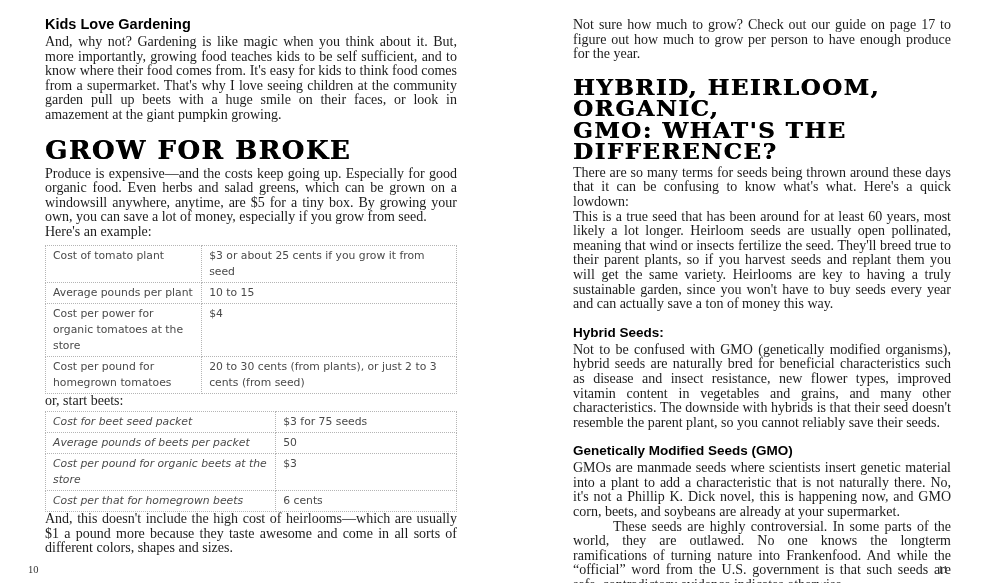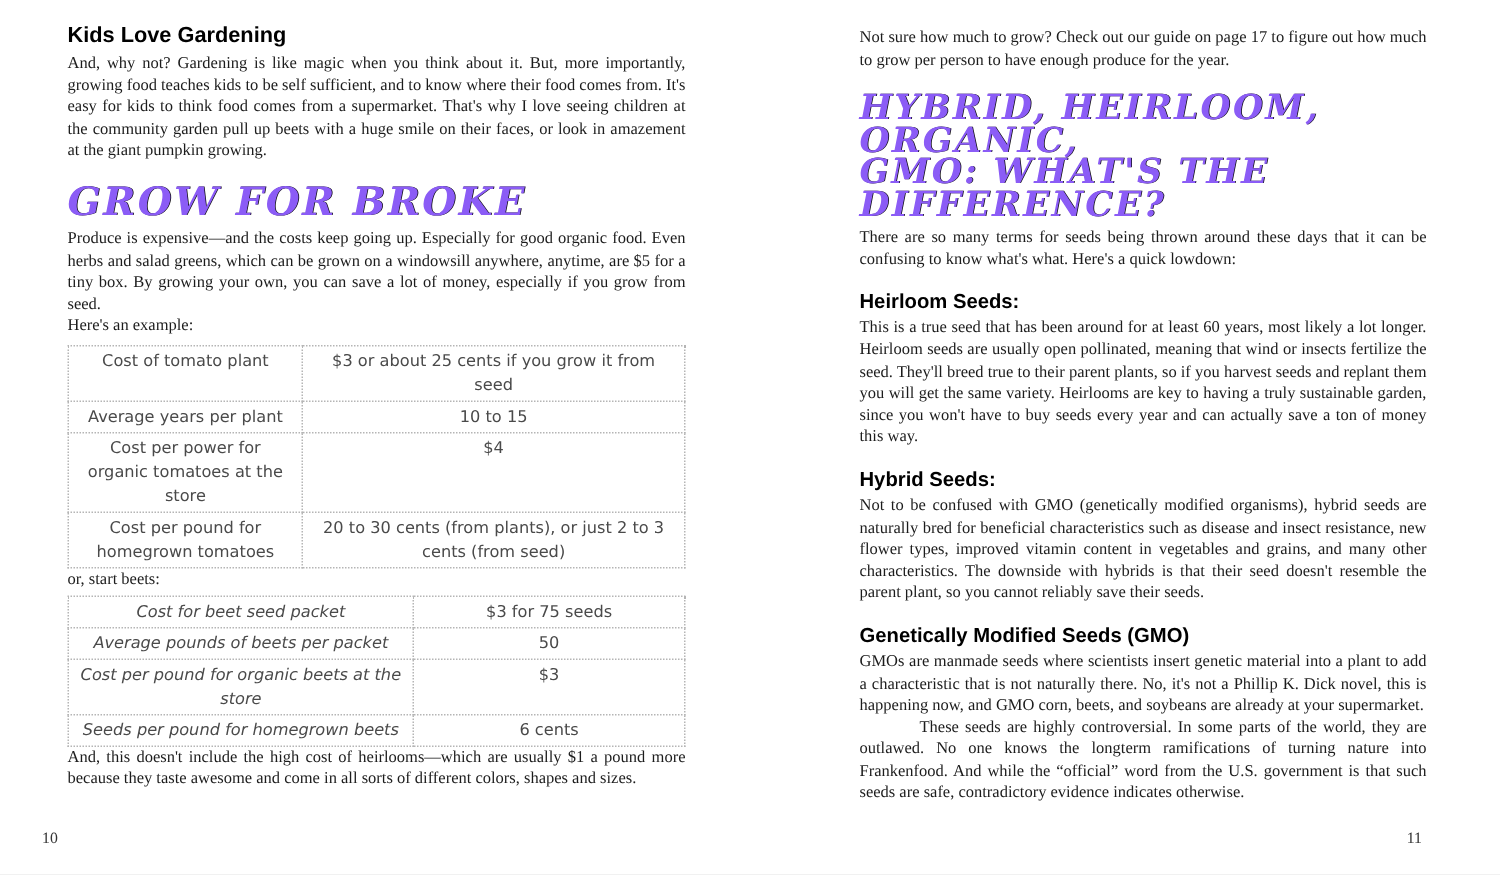--- a/index.html
+++ b/index.html
@@ -9,21 +9,21 @@
     background:#ffffff;
     overflow:hidden;
     font-family:"Liberation Serif","DejaVu Serif",serif;
     color:#1c1c1c;
   }
   .col{position:absolute;top:0;}
   .col-left{left:45px;width:412px;}
   .col-right{left:573px;width:378px;}
 
   p.body{
-    font-size:11px;
+    font-size:14px;
     line-height:14.6px;
     text-align:justify;
     margin:0;
   }
   p.indent{text-indent:40px;}
 
   h1.sans{
     font-family:"Liberation Sans","DejaVu Sans",sans-serif;
     font-size:14.5px;
     font-weight:bold;
@@ -37,23 +37,22 @@
     margin:13px 0 3px 0;
     color:#000;
   }
   h2.display{
     font-family:"DejaVu Serif","Liberation Serif",serif;
     font-weight:800;
     font-size:26px;
     line-height:25px;
     letter-spacing:1.5px;
     margin:15px 0 4px 0;
-    color:#8b5cf6;
+    color:#000000;
     text-shadow:0.5px 0 0 #0a0a0a;
-    font-style:italic;
   }
   h2.display-right{
     font-size:23px;
     line-height:21.5px;
     margin:14px 0 4px 0;
   }
 
   .label-line{margin-top:14px;}
   .beets-line{margin-top:9px;}
 
@@ -63,31 +62,30 @@
     margin-top:5px;
     font-family:"DejaVu Sans","Liberation Sans",sans-serif;
     font-size:10.8px;
     line-height:16px;
     color:#4a4a4a;
   }
   table.hand td{
     border:1.4px dotted #b5b5b5;
     padding:2px 7px 2px 7px;
     vertical-align:top;
-    text-align:center;
   }
   table.t1 td.c1{width:38%;}
   table.t2 td.c1{width:56%;font-style:italic;}
   table.t2{margin-top:3px;}
 
   .closing{margin-top:13px;}
 
   .pageno{
     position:absolute;
-    bottom:18px;
+    bottom:8px;
     font-size:10.5px;
     color:#333;
   }
   .pageno-left{left:28px;}
   .pageno-right{right:52px;text-align:right;}
 </style>
 </head>
 <body>
 
 <div class="spread">
@@ -100,21 +98,21 @@
     <p class="body">Produce is expensive—and the costs keep going up. Especially for good organic food. Even herbs and salad greens, which can be grown on a windowsill anywhere, anytime, are $5 for a tiny box. By growing your own, you can save a lot of money, especially if you grow from seed.</p>
     <p class="body label-line">Here's an example:</p>
 
     <table class="hand t1">
       <tbody>
         <tr>
           <td class="c1">Cost of tomato plant</td>
           <td>$3 or about 25 cents if you grow it from seed</td>
         </tr>
         <tr>
-          <td class="c1">Average years per plant</td>
+          <td class="c1">Average pounds per plant</td>
           <td>10 to 15</td>
         </tr>
         <tr>
           <td class="c1">Cost per power for organic tomatoes at the store</td>
           <td>$4</td>
         </tr>
         <tr>
           <td class="c1">Cost per pound for homegrown tomatoes</td>
           <td>20 to 30 cents (from plants), or just 2 to 3 cents (from seed)</td>
         </tr>
@@ -131,40 +129,39 @@
         </tr>
         <tr>
           <td class="c1">Average pounds of beets per packet</td>
           <td>50</td>
         </tr>
         <tr>
           <td class="c1">Cost per pound for organic beets at the store</td>
           <td>$3</td>
         </tr>
         <tr>
-          <td class="c1">Seeds per pound for homegrown beets</td>
+          <td class="c1">Cost per that for homegrown beets</td>
           <td>6 cents</td>
         </tr>
       </tbody>
     </table>
 
     <p class="body closing">And, this doesn't include the high cost of heirlooms—which are usually $1 a pound more because they taste awesome and come in all sorts of different colors, shapes and sizes.</p>
   </div>
 
   <div class="col col-right">
     <p class="body" style="margin-top:18px;">Not sure how much to grow? Check out our guide on page 17 to figure out how much to grow per person to have enough produce for the year.</p>
 
     <h2 class="display display-right">
       <span>HYBRID, HEIRLOOM, ORGANIC,</span><br>
       <span>GMO: WHAT'S THE DIFFERENCE?</span>
     </h2>
 
     <p class="body">There are so many terms for seeds being thrown around these days that it can be confusing to know what's what. Here's a quick lowdown:</p>
 
-    <h3 class="sans">Heirloom Seeds:</h3>
     <p class="body">This is a true seed that has been around for at least 60 years, most likely a lot longer. Heirloom seeds are usually open pollinated, meaning that wind or insects fertilize the seed. They'll breed true to their parent plants, so if you harvest seeds and replant them you will get the same variety. Heirlooms are key to having a truly sustainable garden, since you won't have to buy seeds every year and can actually save a ton of money this way.</p>
 
     <h3 class="sans">Hybrid Seeds:</h3>
     <p class="body">Not to be confused with GMO (genetically modified organisms), hybrid seeds are naturally bred for beneficial characteristics such as disease and insect resistance, new flower types, improved vitamin content in vegetables and grains, and many other characteristics. The downside with hybrids is that their seed doesn't resemble the parent plant, so you cannot reliably save their seeds.</p>
 
     <h3 class="sans">Genetically Modified Seeds (GMO)</h3>
     <p class="body">GMOs are manmade seeds where scientists insert genetic material into a plant to add a characteristic that is not naturally there. No, it's not a Phillip K. Dick novel, this is happening now, and GMO corn, beets, and soybeans are already at your supermarket.</p>
     <p class="body indent">These seeds are highly controversial. In some parts of the world, they are outlawed. No one knows the longterm ramifications of turning nature into Frankenfood. And while the “official” word from the U.S. government is that such seeds are safe, contradictory evidence indicates otherwise.</p>
 
   </div>

